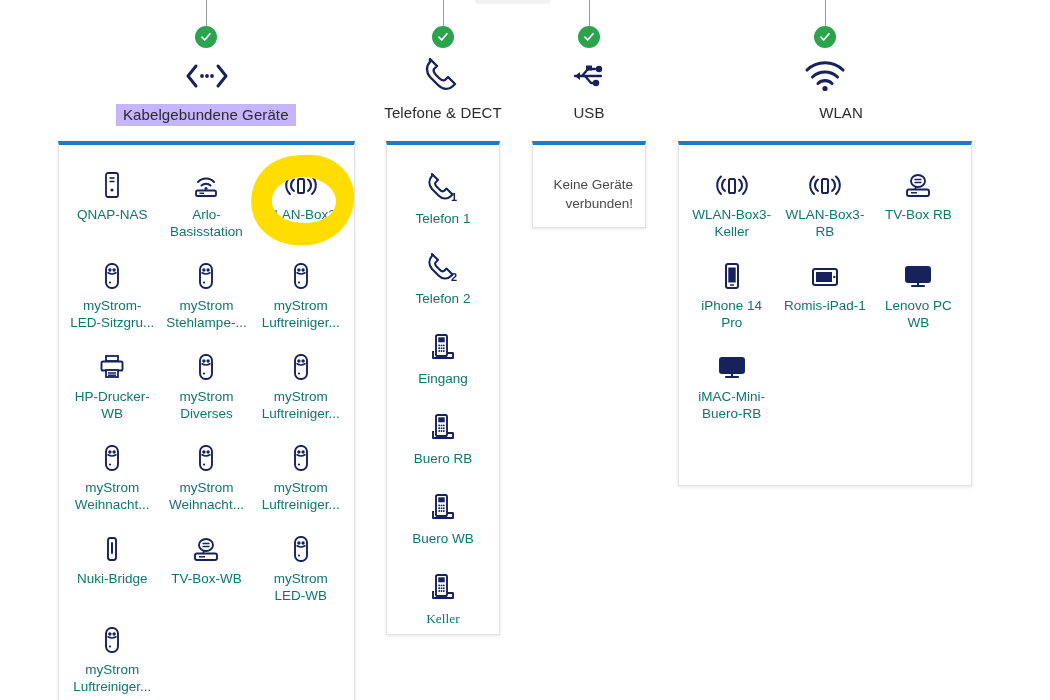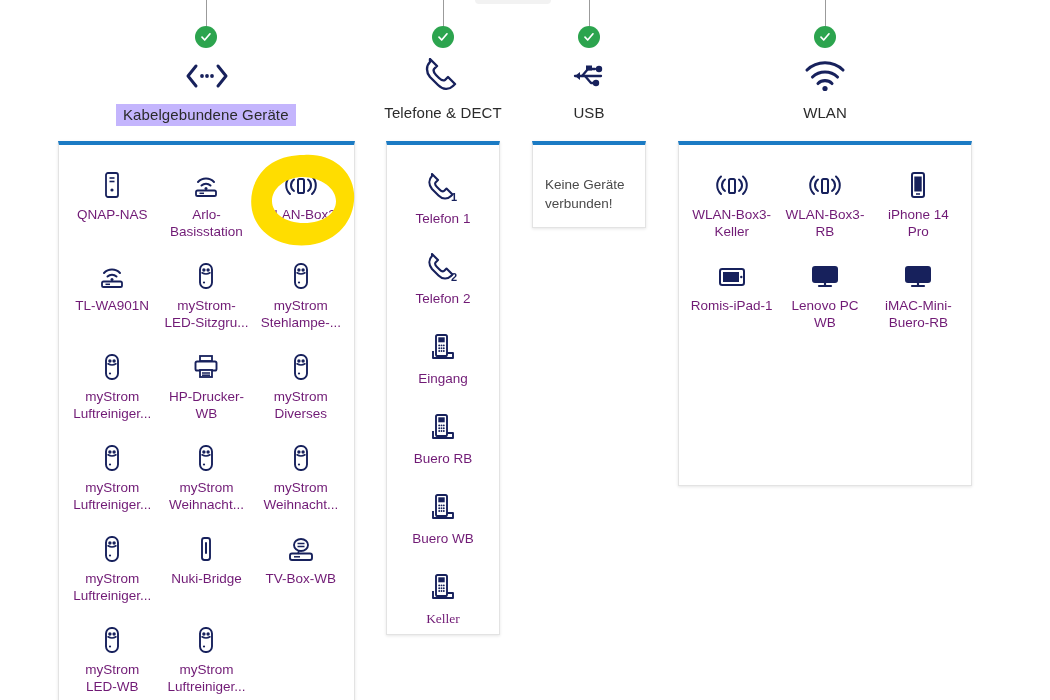--- a/index.html
+++ b/index.html
@@ -95,31 +95,31 @@
 
   .tile .ic {
     height: 30px;
     display: flex; align-items: flex-end; justify-content: center;
     margin-bottom: 7px;
   }
   .tile .ic svg { display: block; }
   .tile .nm {
     font-size: 13.5px;
     line-height: 17px;
-    color: #701a75;
+    color: #0f766e;
     text-align: center;
     max-width: 96px;
     word-break: break-word;
   }
 
   .empty-msg {
     font-size: 13.5px;
     line-height: 19px;
     color: #4a4a4a;
-    text-align: left;
+    text-align: right;
     padding: 30px 12px 30px 12px;
   }
 
   
   .circle-annot {
     position: absolute;
     pointer-events: none;
   }
 </style>
 </head>
@@ -194,34 +194,20 @@
                 <path d="M11 8.5 A7 7 0 0 0 11 20"></path>
                 <path d="M25 8.5 A7 7 0 0 1 25 20"></path>
                 <path d="M7 5.5 A12 12 0 0 0 7 23"></path>
                 <path d="M29 5.5 A12 12 0 0 1 29 23"></path>
               </g>
             </svg>
         </span>
         <span class="nm">WLAN-Box3-WB</span>
       </div>
 
-      <div class="tile">
-        <span class="ic">
-          <svg width="32" height="28" viewBox="0 0 32 28">
-              <g stroke="#17215c" stroke-width="2" fill="none" stroke-linecap="round">
-                <path d="M8 11 A11 11 0 0 1 24 11"></path>
-                <path d="M11.5 14.5 A6.6 6.6 0 0 1 20.5 14.5"></path>
-              </g>
-              <circle cx="16" cy="17.5" r="1.5" fill="#17215c"></circle>
-              <rect x="6" y="19.5" width="20" height="5.5" rx="1.6" stroke="#17215c" stroke-width="1.8" fill="none"></rect>
-              <line x1="9.5" y1="22.3" x2="14" y2="22.3" stroke="#17215c" stroke-width="1.5"></line>
-            </svg>
-        </span>
-        <span class="nm">TL-WA901N</span>
-      </div>
 
       <div class="tile">
         <span class="ic">
           <svg width="20" height="28" viewBox="0 0 20 28">
               <rect x="4" y="2" width="12" height="24" rx="5.5" stroke="#17215c" stroke-width="1.9" fill="none"></rect>
               <circle cx="7.9" cy="8" r="1.7" fill="#17215c"></circle>
               <circle cx="12.1" cy="8" r="1.7" fill="#17215c"></circle>
               <path d="M6 10.8 Q10 13.2 14 10.8" stroke="#17215c" stroke-width="1.6" fill="none" stroke-linecap="round"></path>
               <circle cx="8" cy="20.5" r="1.1" fill="#17215c"></circle>
             </svg>
@@ -540,21 +526,21 @@
     <div class="group-icon" style="left:0; width:294px;">
       <svg width="46" height="34" viewBox="0 0 46 34">
         <g stroke="#17215c" stroke-width="3.1" fill="none" stroke-linecap="round">
           <path d="M5 11 A26 26 0 0 1 41 11"></path>
           <path d="M10.5 18 A18 18 0 0 1 35.5 18"></path>
           <path d="M16 24.5 A10 10 0 0 1 30 24.5"></path>
         </g>
         <circle cx="23" cy="29.5" r="2.6" fill="#17215c"></circle>
       </svg>
     </div>
-    <div class="group-label" style="left:0; width:294px;">WLAN</div>
+    <div class="group-label" style="left:16px; width:294px;">WLAN</div>
   </div>
 
   <div class="card" style="left:678px; top:141px; width:294px; height:345px;">
     <div class="grid">
       <div class="tile">
         <span class="ic">
           <svg width="36" height="28" viewBox="0 0 36 28">
               <rect x="15" y="8" width="6" height="14" rx="1.6" stroke="#17215c" stroke-width="2" fill="none"></rect>
               <g stroke="#17215c" stroke-width="2" fill="none" stroke-linecap="round">
                 <path d="M11 8.5 A7 7 0 0 0 11 20"></path>
@@ -575,20 +561,33 @@
                 <path d="M25 8.5 A7 7 0 0 1 25 20"></path>
                 <path d="M7 5.5 A12 12 0 0 0 7 23"></path>
                 <path d="M29 5.5 A12 12 0 0 1 29 23"></path>
               </g>
             </svg>
         </span>
         <span class="nm">WLAN-Box3-RB</span>
       </div>
       <div class="tile">
         <span class="ic">
+          <svg width="30" height="28" viewBox="0 0 30 28">
+              <ellipse cx="15" cy="10" rx="7" ry="6" stroke="#17215c" stroke-width="1.9" fill="none"></ellipse>
+              <line x1="11.5" y1="8.5" x2="18.5" y2="8.5" stroke="#17215c" stroke-width="1.5"></line>
+              <line x1="11.5" y1="11.5" x2="18.5" y2="11.5" stroke="#17215c" stroke-width="1.5"></line>
+              <path d="M13 15.5 L12 19" stroke="#17215c" stroke-width="1.7"></path>
+              <rect x="4" y="18.5" width="22" height="6.5" rx="2" stroke="#17215c" stroke-width="1.9" fill="none"></rect>
+              <line x1="8" y1="21.8" x2="14" y2="21.8" stroke="#17215c" stroke-width="1.5"></line>
+            </svg>
+        </span>
+        <span class="nm">TV-Box RB</span>
+      </div>
+      <div class="tile">
+        <span class="ic">
           <svg width="20" height="28" viewBox="0 0 20 28">
               <rect x="4" y="2" width="12" height="24" rx="2" stroke="#17215c" stroke-width="2" fill="none"></rect>
               <rect x="6.3" y="5.5" width="7.4" height="15" fill="#17215c"></rect>
               <line x1="8" y1="23" x2="12" y2="23" stroke="#17215c" stroke-width="1.5"></line>
             </svg>
         </span>
         <span class="nm">iPhone 14 Pro</span>
       </div>
       <div class="tile">
         <span class="ic">

